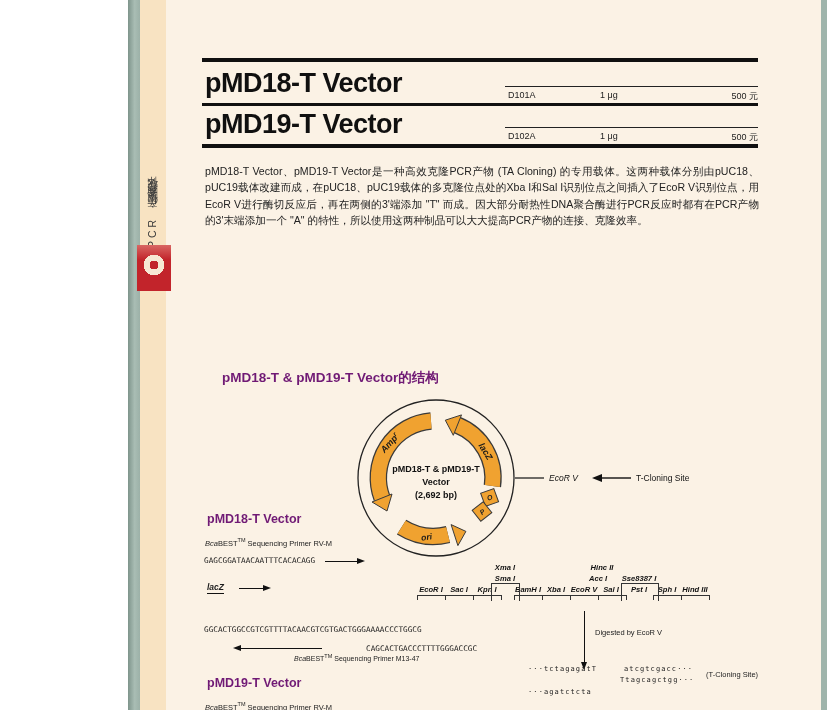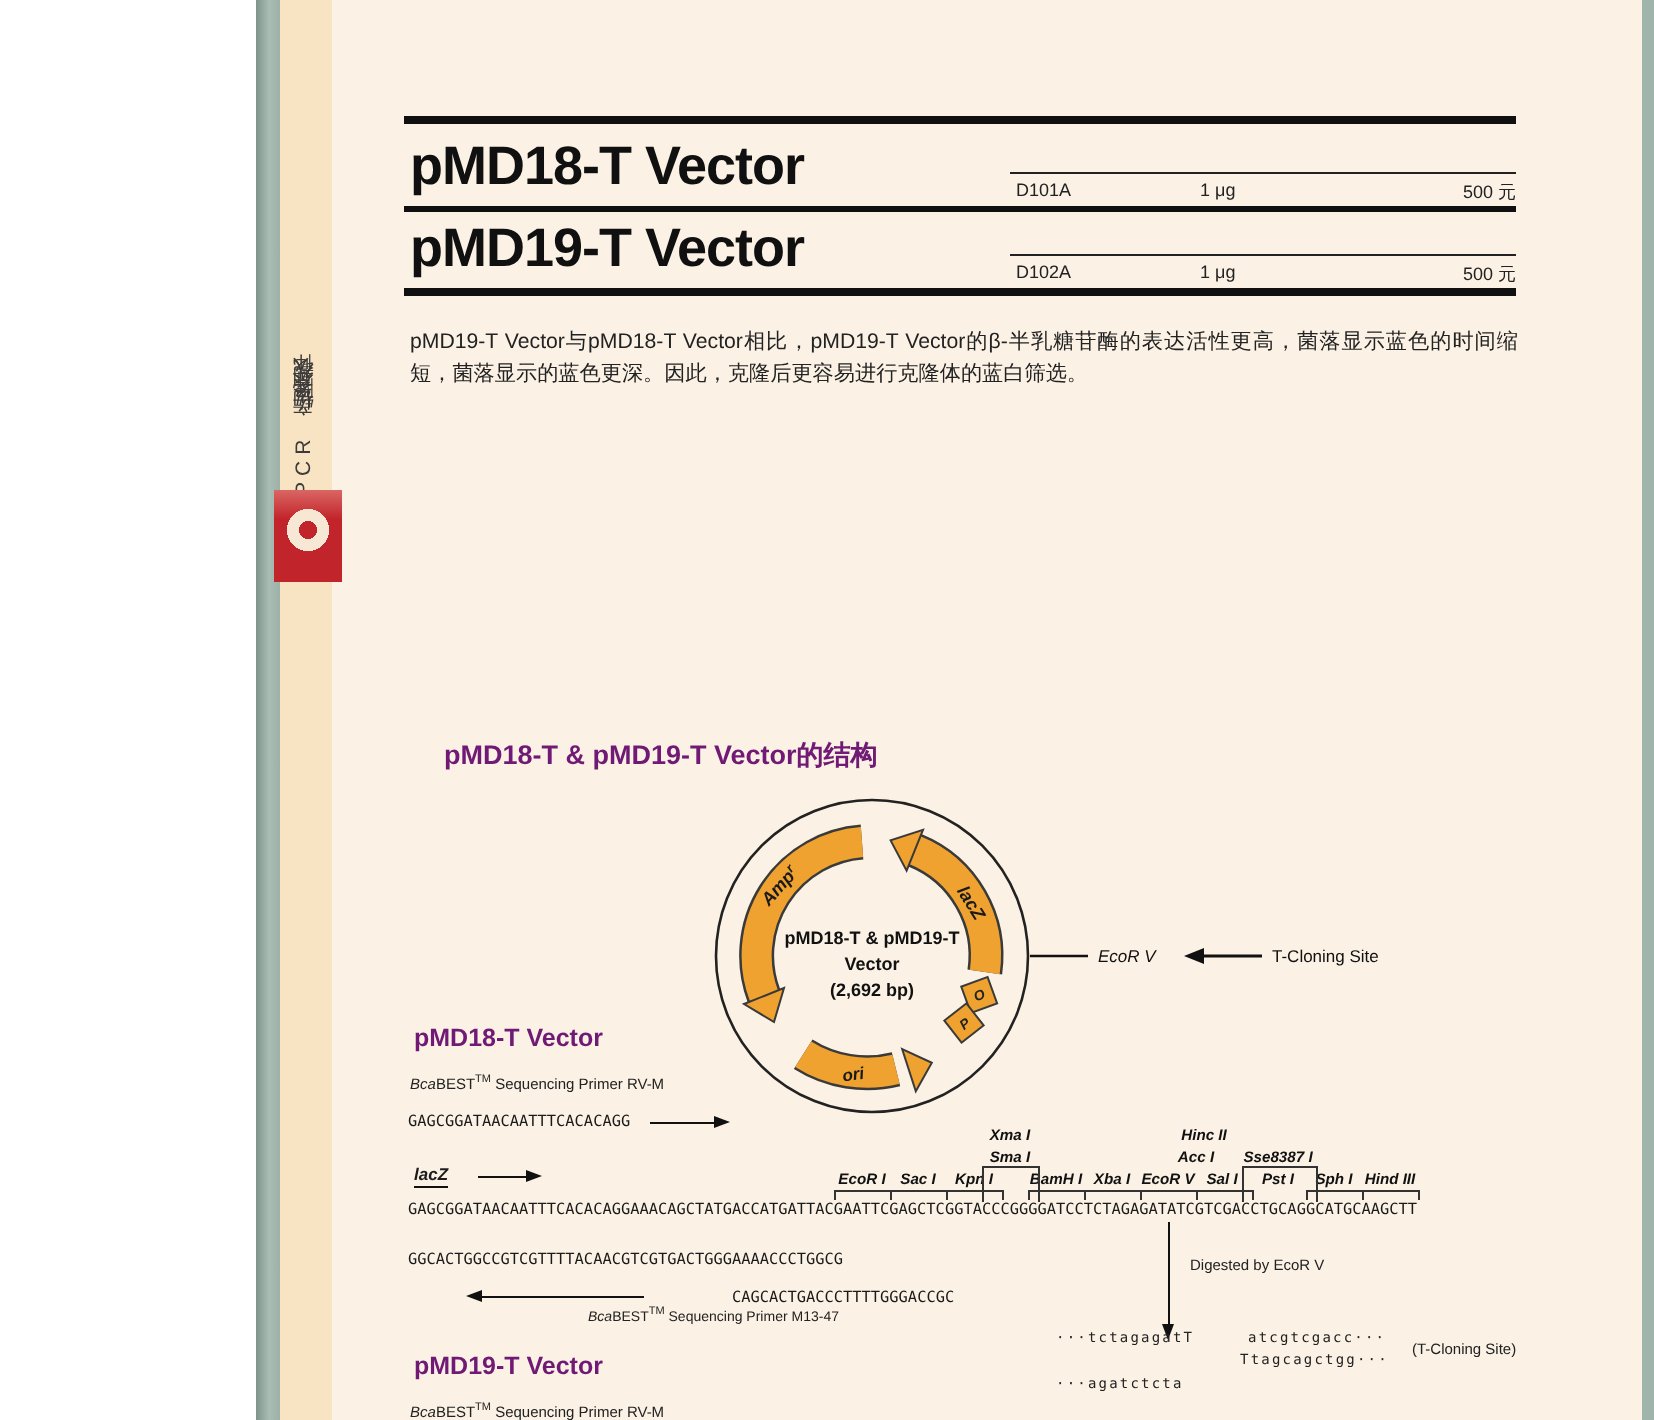--- a/index.html
+++ b/index.html
@@ -64,21 +64,21 @@
   <div class="prod-meta" style="left:680px;top:90px;width:78px;text-align:right;">500 元</div>
   <div class="rule" style="left:202px;top:103px;width:556px;height:2.5px;"></div>
   <div class="prod-title" style="top:109px;">pMD19-T Vector</div>
   <div class="thinline" style="left:505px;top:127px;width:253px;"></div>
   <div class="prod-meta" style="left:508px;top:131px;">D102A</div>
   <div class="prod-meta" style="left:600px;top:131px;">1 μg</div>
   <div class="prod-meta" style="left:680px;top:131px;width:78px;text-align:right;">500 元</div>
   <div class="rule" style="left:202px;top:144px;width:556px;height:4px;"></div>
 
   <div class="intro">
-    <p>pMD19-T Vector与pMD18-T Vector相比，pMD19-T Vector的β-半乳糖苷酶的表达活性更高，菌落显示蓝色的时间缩短，菌落显示的蓝色更深。因此，克隆后更容易进行克隆体的蓝白筛选。</p>
+    <p>pMD18-T Vector、pMD19-T Vector是一种高效克隆PCR产物 (TA Cloning) 的专用载体。这两种载体分别由pUC18、pUC19载体改建而成，在pUC18、pUC19载体的多克隆位点处的Xba I和Sal I识别位点之间插入了EcoR V识别位点，用EcoR V进行酶切反应后，再在两侧的3'端添加 "T" 而成。因大部分耐热性DNA聚合酶进行PCR反应时都有在PCR产物的3'末端添加一个 "A" 的特性，所以使用这两种制品可以大大提高PCR产物的连接、克隆效率。</p>
   </div>
 
   <div class="sec-head" style="left:222px;top:369px;font-size:13.5px;">pMD18-T &amp; pMD19-T Vector的结构</div>
 
   <svg style="position:absolute;left:330px;top:392px;" width="450" height="172" viewBox="0 0 450 172">
     <circle cx="106" cy="86" r="78" fill="none" stroke="#222" stroke-width="1.3"></circle>
 
     <path d="M 101 29 A 57 57 0 0 0 52 106" fill="none" stroke="#3a3a3a" stroke-width="17.5"></path>
     <path d="M 101 29 A 57 57 0 0 0 52 106" fill="none" stroke="#f0a230" stroke-width="15"></path>
     <polygon points="62,102 42,110 57,119" fill="#f0a230" stroke="#3a3a3a" stroke-width="1"></polygon>
@@ -141,21 +141,20 @@
   <div class="brk" style="left:473px;top:595px;width:27px;"></div>
   <div class="brk tall" style="left:491px;top:583px;width:27px;"></div>
   <div class="brk" style="left:514px;top:595px;width:27px;"></div>
   <div class="brk" style="left:542px;top:595px;width:27px;"></div>
   <div class="brk" style="left:570px;top:595px;width:27px;"></div>
   <div class="brk" style="left:598px;top:595px;width:27px;"></div>
   <div class="brk tall" style="left:621px;top:583px;width:36px;"></div>
   <div class="brk" style="left:653px;top:595px;width:27px;"></div>
   <div class="brk" style="left:681px;top:595px;width:27px;"></div>
 
-  <div class="abs mono" style="left:204px;top:600px;">GAGCGGATAACAATTTCACACAGGAAACAGCTATGACCATGATTACGAATTCGAGCTCGGTACCCGGGGATCCTCTAGAGATATCGTCGACCTGCAGGCATGCAAGCTT</div>
 
   <div class="varrow" style="left:584px;top:611px;height:52px;"></div>
   <div class="abs small" style="left:595px;top:628px;">Digested by EcoR V</div>
 
   <div class="abs mono" style="left:204px;top:625px;">GGCACTGGCCGTCGTTTTACAACGTCGTGACTGGGAAAACCCTGGCG</div>
   <div class="harrow l" style="left:240px;top:648px;width:82px;"></div>
   <div class="abs mono" style="left:326px;top:644px;padding-left:40px;">CAGCACTGACCCTTTTGGGACCGC</div>
   <div class="abs" style="left:294px;top:653px;font-size:7px;color:#222;"><span class="bca">Bca</span><span>BEST</span><sup>TM</sup> <span>Sequencing Primer M13-47</span></div>
 
   <div class="abs tsite" style="left:528px;top:665px;">···tctagagatT</div>

